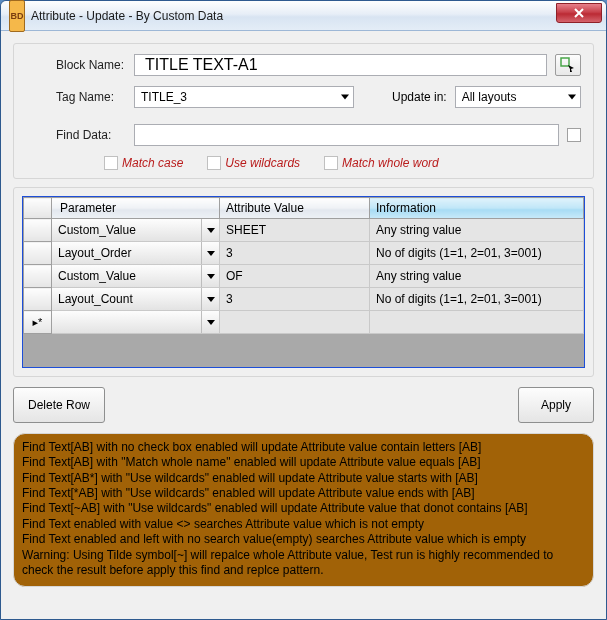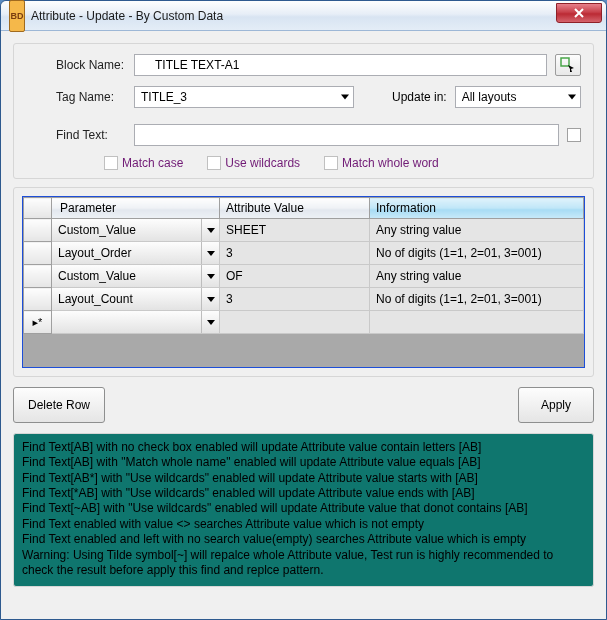--- a/index.html
+++ b/index.html
@@ -72,23 +72,23 @@
     gap: 8px;
     margin-bottom: 10px;
     margin-left: 30px;
   }
   .form-row:last-child { margin-bottom: 4px; }
   .lbl { width: 70px; color:#222; }
   input[type="text"].field {
     height: 22px;
     border: 1px solid #abadb3;
     background: #fff;
-    padding: 0 20px;
+    padding: 0 10px;
     font-family: inherit;
-    font-size: 12px;
+    font-size: 16px;
     color:#000;
   }
   .select {
     height: 22px;
     border: 1px solid #abadb3;
     background: #fff;
     display:flex;
     align-items:center;
     padding: 0 20px 0 6px;
     position:relative;
@@ -105,21 +105,22 @@
     border-radius:2px;
     display:flex; align-items:center; justify-content:center;
   }
   .icon-btn svg { width:16px; height:16px; }
 
   .checkbox {
     width:14px;height:14px;border:1px solid #a0a0a0;background:#fff;flex-shrink:0;
   }
   .checkline {
     display:flex; gap: 24px; padding-left: 78px; 
-    color:#701a75;
+    color:#b91c1c;
+    font-style:italic;
   }
   .checkline .cb-item { display:flex; align-items:center; gap:4px; }
   .checkline .checkbox { border-color:#c0c0c0; }
 
   
   .grid-wrap {
     border:1px solid #d6d6d6;
     background:#f0f0f0;
     padding: 8px;
     border-radius:3px;
@@ -197,23 +198,23 @@
     height: 36px;
     padding: 0 14px;
     font-family:inherit;
     font-size:12px;
     color:#000;
   }
   .btn-row { display:flex; justify-content:space-between; padding:2px 0; }
 
   .help {
     border:1px solid #d6d6d6;
-    background:#0f766e;
+    background:#a16207;
     padding: 6px 8px 8px 8px;
-    border-radius:3px;
+    border-radius:12px;
     color:#000;
     font-size:12px;
     line-height: 1.28;
   }
 </style>
 </head>
 <body>
 
 <div class="window">
   <div class="titlebar">
@@ -251,21 +252,21 @@
         <div>Update in:</div>
         <div class="select" style="flex:1">
           <span>All layouts</span>
           <span class="caret"></span>
         </div>
       </div>
 
       <div style="height:6px"></div>
 
       <div class="form-row">
-        <div class="lbl">Find Text:</div>
+        <div class="lbl">Find Data:</div>
         <input type="text" class="field" style="flex: 1 1 0%;" value="">
         <div class="checkbox"></div>
       </div>
 
       <div class="checkline">
         <div class="cb-item">
           <div class="checkbox"></div>
           <span>Match case</span>
         </div>
         <div class="cb-item">

